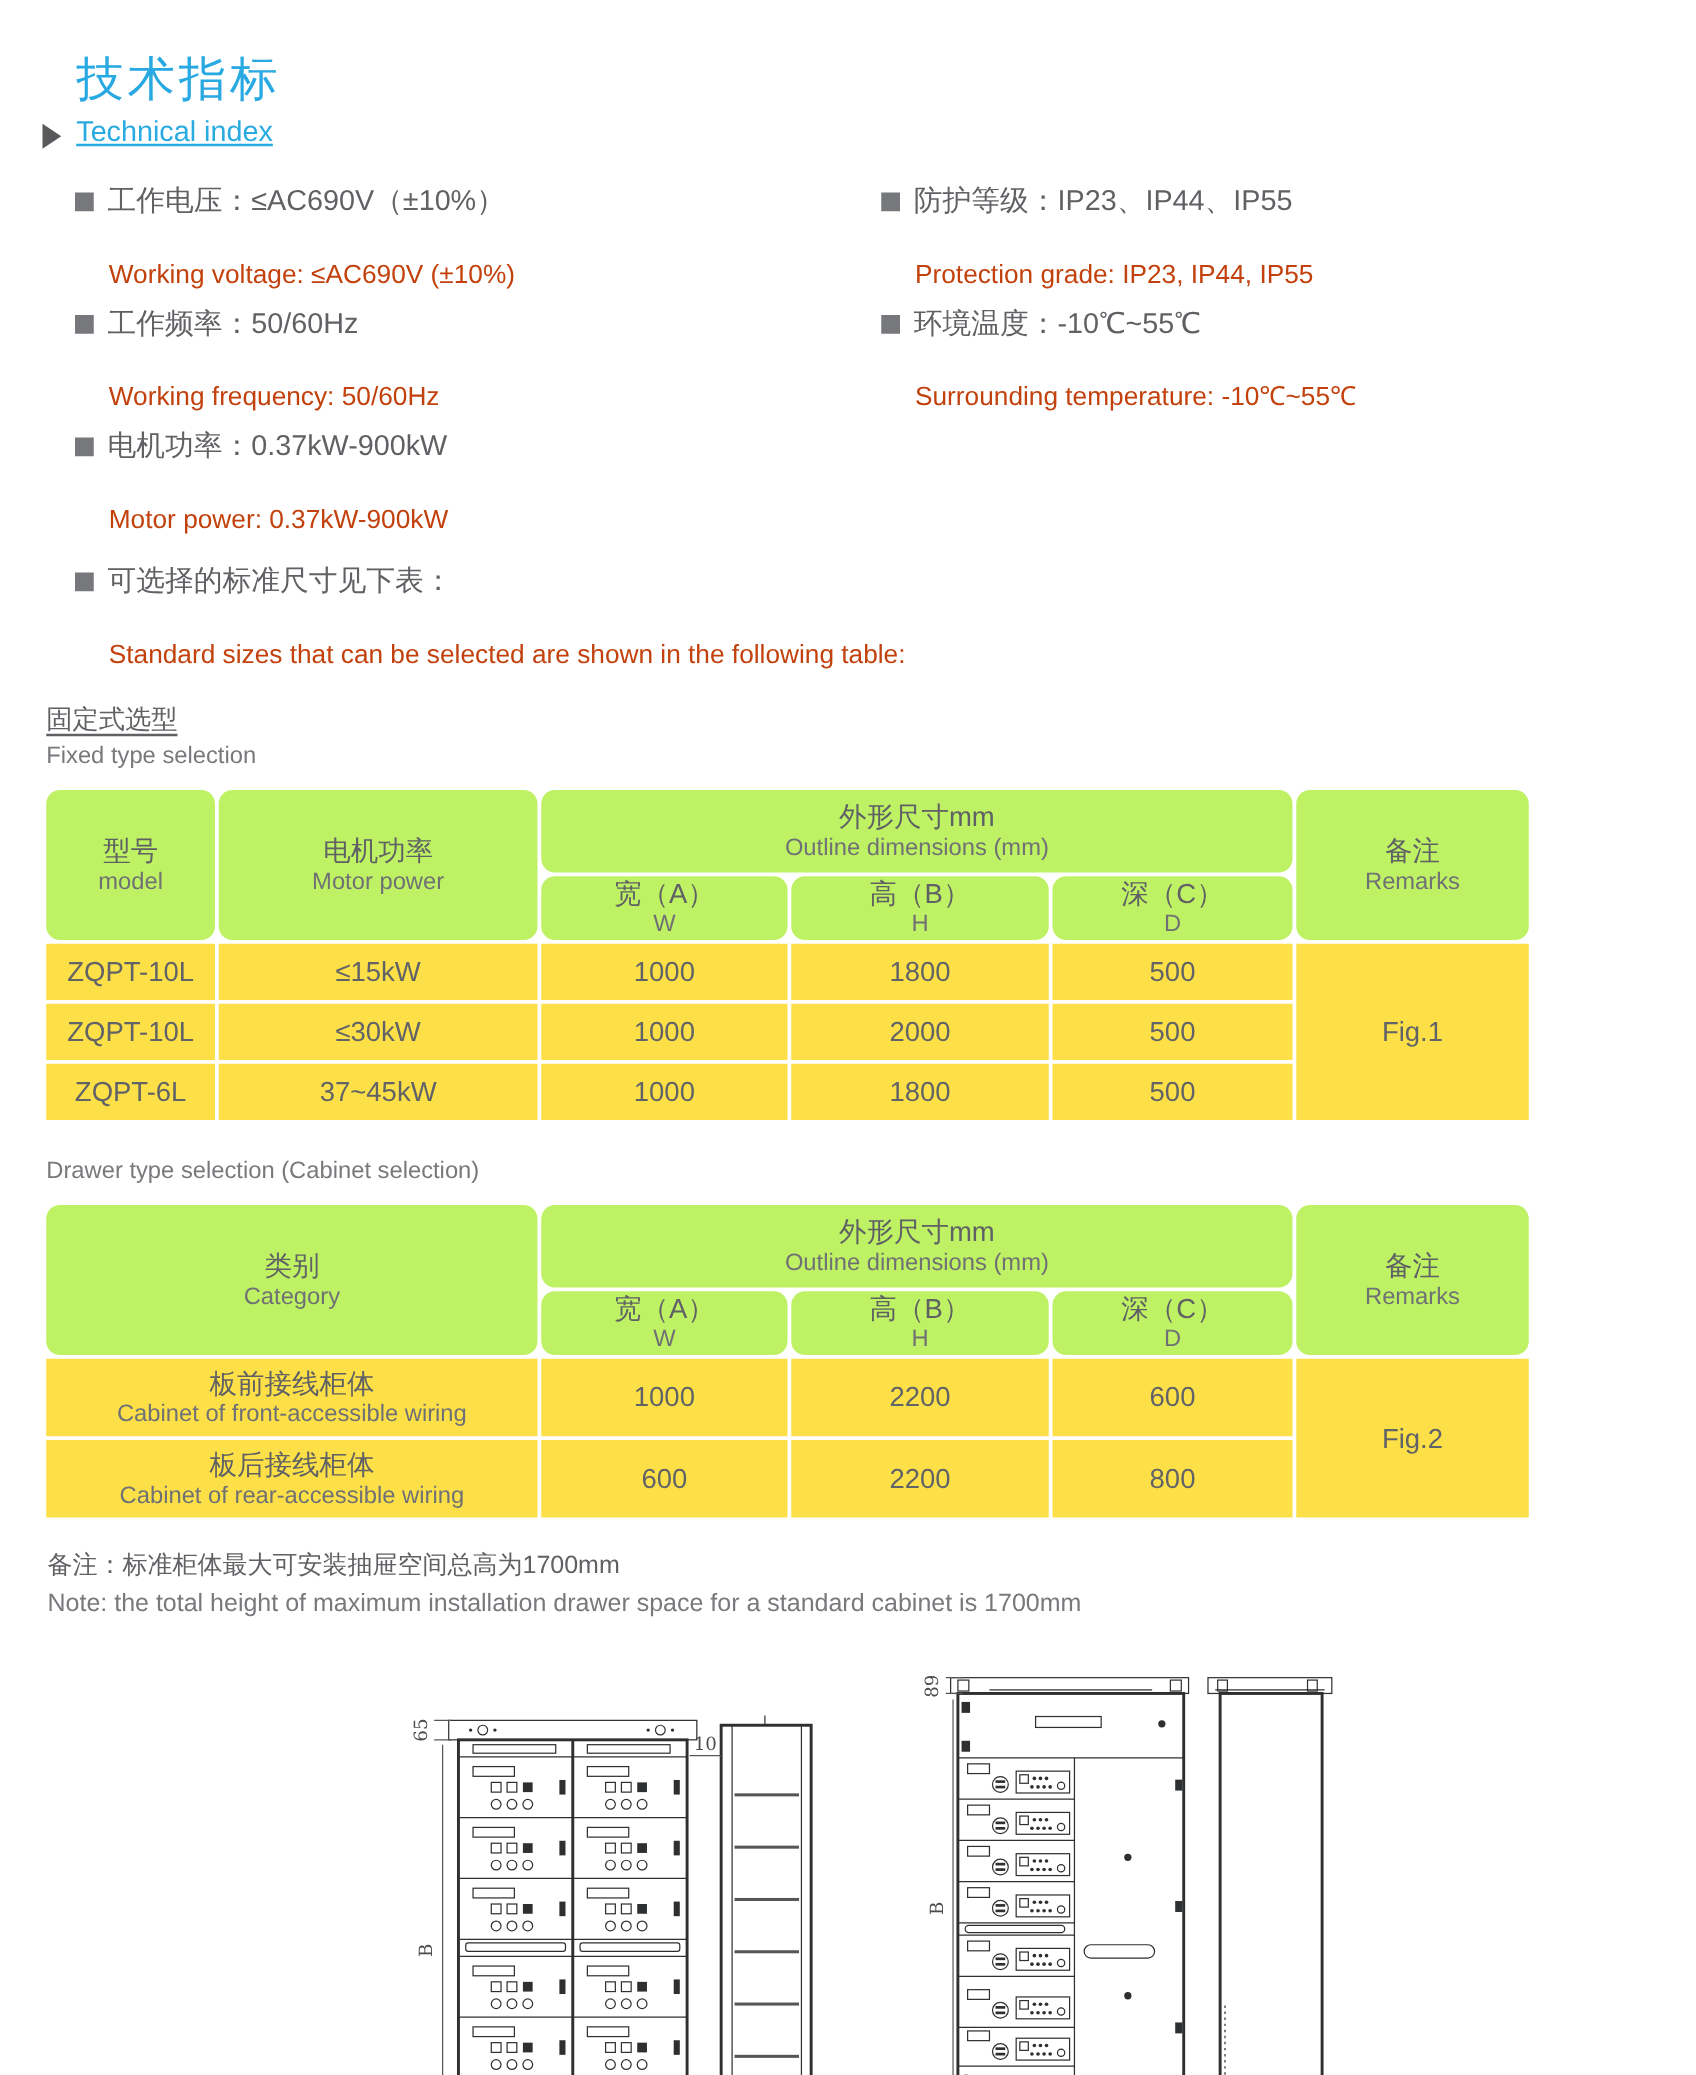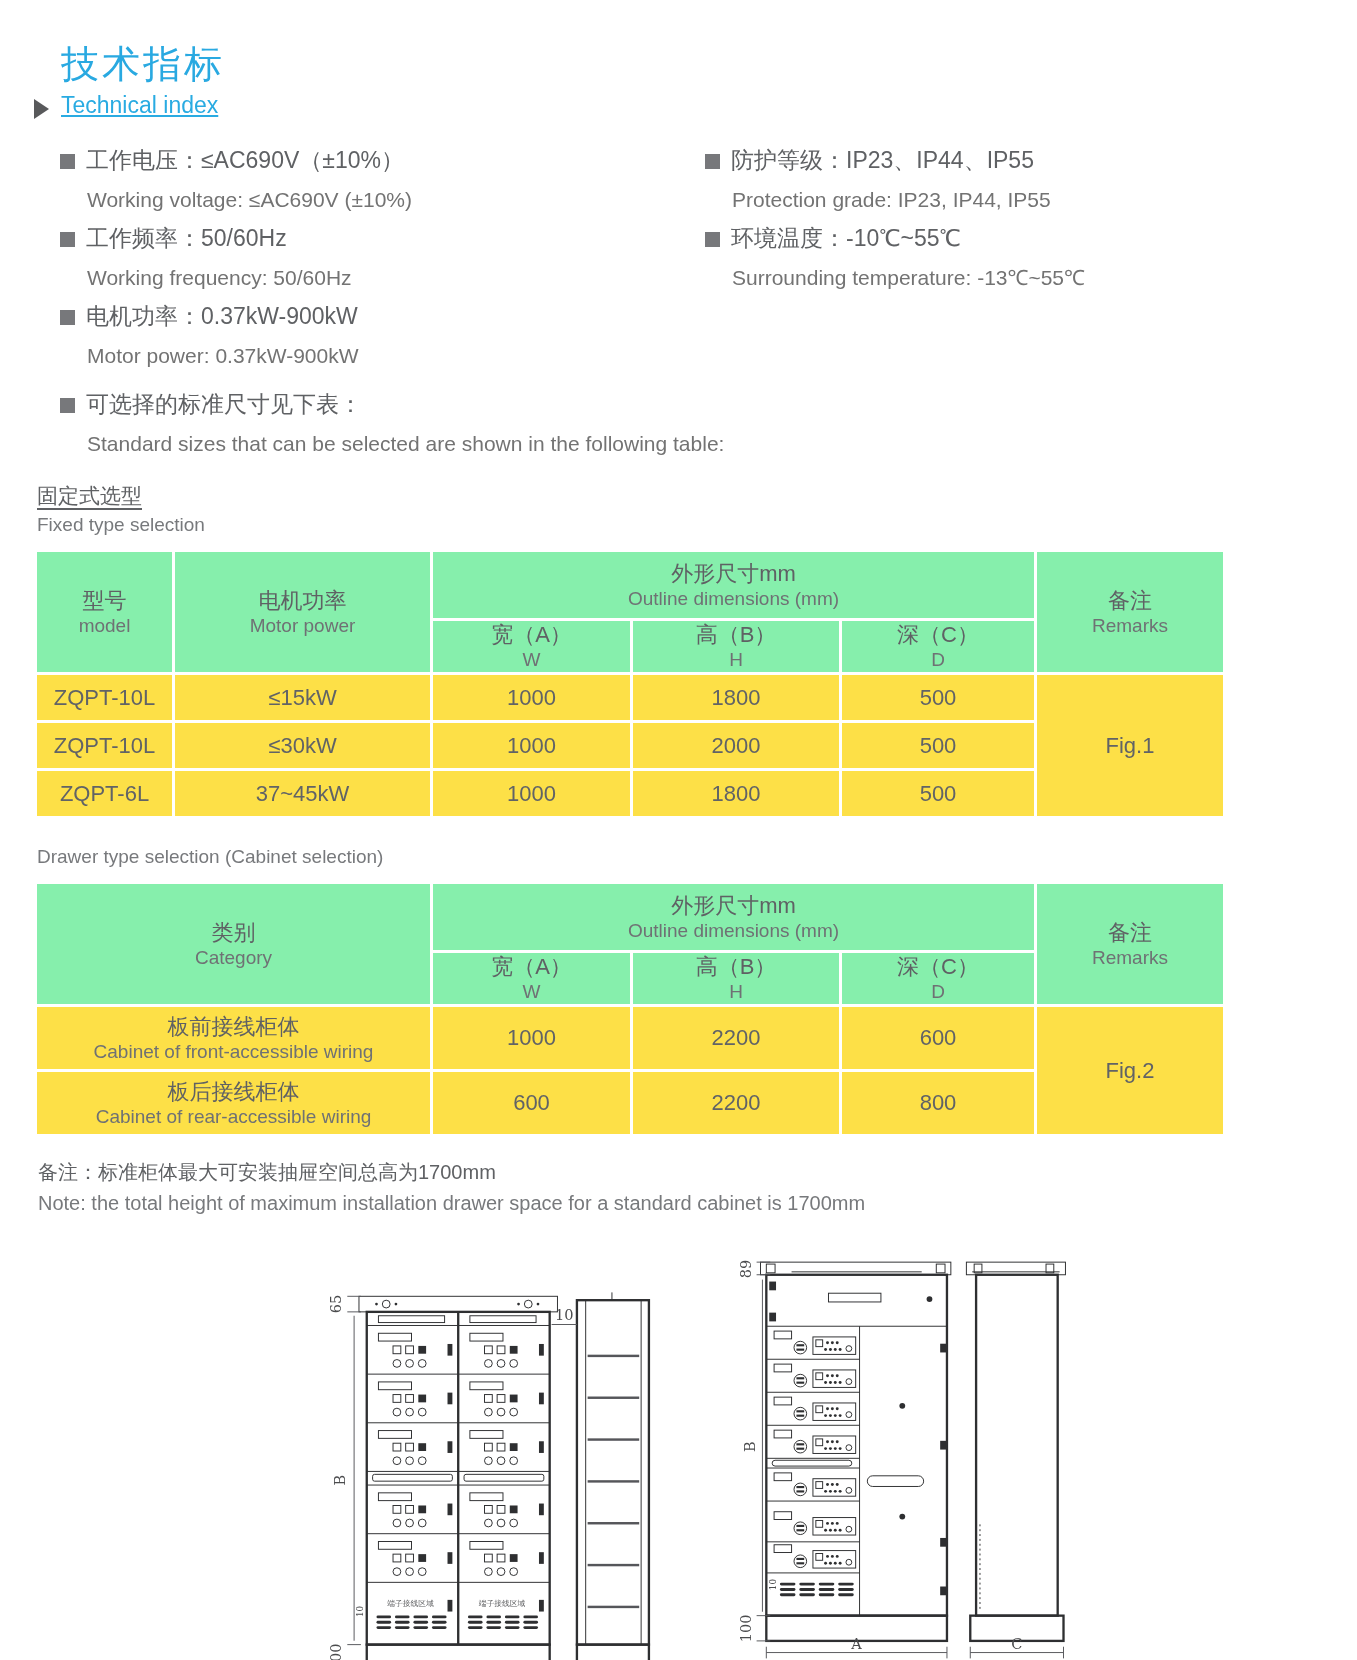--- a/index.html
+++ b/index.html
@@ -10,33 +10,33 @@
   .hdr{display:flex;align-items:flex-end;padding:42px 0 0 34px;}
   .tri{width:0;height:0;border-left:15px solid #58595b;border-top:10px solid transparent;border-bottom:10px solid transparent;margin:12px 12px 0 0;}
   .title-cn{font-size:38px;color:#29a9e1;letter-spacing:3px;line-height:44px;font-weight:500;margin:0;}
   .title-en{font-size:23px;color:#29abe2;margin-top:6px;text-decoration:underline;}
 
   
   .specs{display:flex;margin:22px 0 0 60px;}
   .spec-col.left{width:645px;}
   .spec-line{line-height:39px;height:39px;white-space:nowrap;}
   .spec-cn{font-size:23px;color:#5f6164;}
-  .spec-en{font-size:21px;color:#737373;padding-left:27px;}
+  .spec-en{font-size:21px;color:#c2410c;padding-left:27px;margin-top:20px;}
   .bullet{display:inline-block;width:15px;height:15px;background:#77787b;margin-right:11px;vertical-align:-1px;}
   .intro{margin-left:60px;margin-top:10px;}
 
   
   .seclabel{margin:18px 0 0 37px;}
   .seclabel .cnl{font-size:21px;color:#5f6164;text-decoration:underline;text-underline-offset:5px;line-height:30px;}
   .seclabel .enl{font-size:19px;color:#77797c;line-height:28px;}
 
   
   table.tbl{border-collapse:separate;border-spacing:3px;table-layout:fixed;margin:10px 0 0 34px;}
   table.tbl td{text-align:center;vertical-align:middle;padding:0;}
-  td.hd{background:#86efac;}
+  td.hd{background:#bef264;border-radius:11px;}
   tr.data td{background:#fde047;}
   .cn{font-size:22px;color:#5f6164;line-height:27px;}
   .en{font-size:19px;color:#6f7174;line-height:24px;}
   tr.h1 td{height:66px;}
   tr.h2 td{height:50px;}
   table.t1 tr.data td{height:45px;font-size:22px;color:#616366;}
   table.t2 tr.data td{height:62px;font-size:22px;color:#616366;}
   .catcn{font-size:22px;color:#5f6164;line-height:26px;}
   .caten{font-size:19px;color:#6f7174;line-height:23px;}
 
@@ -85,21 +85,21 @@
         <div class="spec-line spec-en">Motor power: 0.37kW-900kW</div>
       </div>
     </div>
     <div class="spec-col right">
       <div>
         <div class="spec-line spec-cn"><span class="bullet"></span><span>防护等级：IP23、IP44、IP55</span></div>
         <div class="spec-line spec-en">Protection grade: IP23, IP44, IP55</div>
       </div>
       <div>
         <div class="spec-line spec-cn"><span class="bullet"></span><span>环境温度：-10℃~55℃</span></div>
-        <div class="spec-line spec-en">Surrounding temperature: -13℃~55℃</div>
+        <div class="spec-line spec-en">Surrounding temperature: -10℃~55℃</div>
       </div>
     </div>
   </div>
 
   <div class="intro">
     <div class="spec-line spec-cn"><span class="bullet"></span><span>可选择的标准尺寸见下表：</span></div>
     <div class="spec-line spec-en">Standard sizes that can be selected are shown in the following table:</div>
   </div>
 
   <div class="seclabel">

